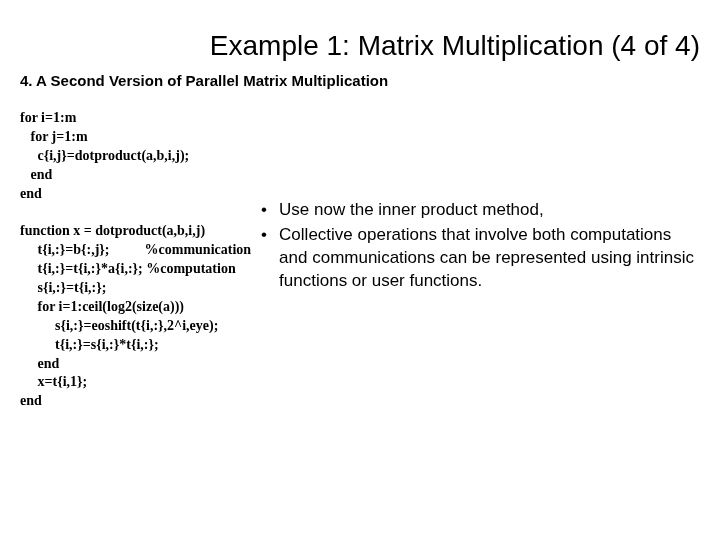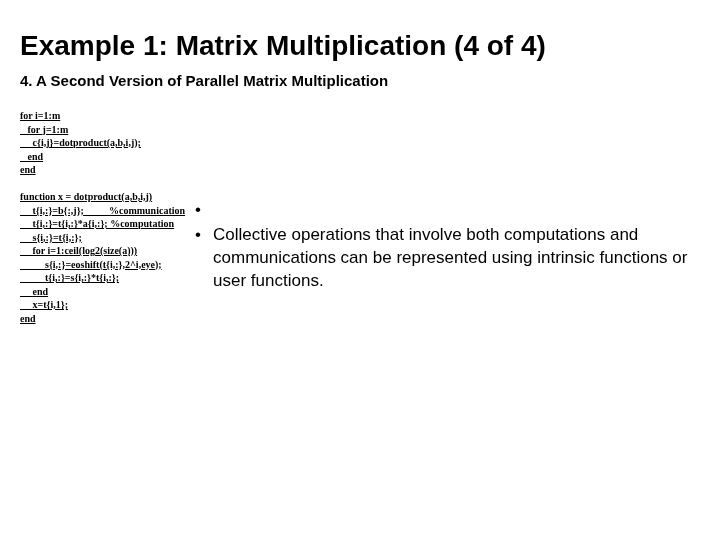--- a/index.html
+++ b/index.html
@@ -8,43 +8,42 @@
     height: 540px;
     background: #fff;
     font-family: Arial, Helvetica, sans-serif;
     color: #000;
     padding: 30px 20px 20px 20px;
     position: relative;
     overflow: hidden;
   }
   .title {
     font-size: 28px;
-    font-weight: bold;
-    text-align: left;
+    font-weight: normal;
+    text-align: right;
     margin-bottom: 10px;
   }
   .subtitle {
     font-size: 15px;
     font-weight: bold;
     text-align: left;
     margin-bottom: 20px;
   }
   .content {
     display: flex;
     align-items: flex-start;
   }
   .code-col {
     flex: 0 0 auto;
     font-family: "Comic Sans MS", "Comic Sans", cursive;
-    font-size: 10px;
+    font-size: 14px;
     font-weight: bold;
     line-height: 1.35;
     white-space: pre;
     padding-left: 0;
-    text-decoration: underline;
   }
   .bullets-col {
     flex: 1 1 auto;
     padding-left: 10px;
     padding-top: 90px;
   }
   .bullets-col ul {
     list-style: none;
   }
   .bullets-col li {
@@ -80,20 +79,21 @@
 <span>          s{i,:}=eoshift(t{i,:},2^i,eye);</span>
 <span>          t{i,:}=s{i,:}*t{i,:};</span>
 <span>     end</span>
 <span>     x=t{i,1};</span>
 <span>end</span></div>
 
   <div class="bullets-col">
     <ul>
       <li>
         <span class="bullet-dot">•</span>
+        <span>Use now the inner product method,</span>
       </li>
       <li>
         <span class="bullet-dot">•</span>
         <span>Collective operations that involve both computations and communications can be represented using intrinsic functions or user functions.</span>
       </li>
     </ul>
   </div>
 </div>
 
 </body></html>

